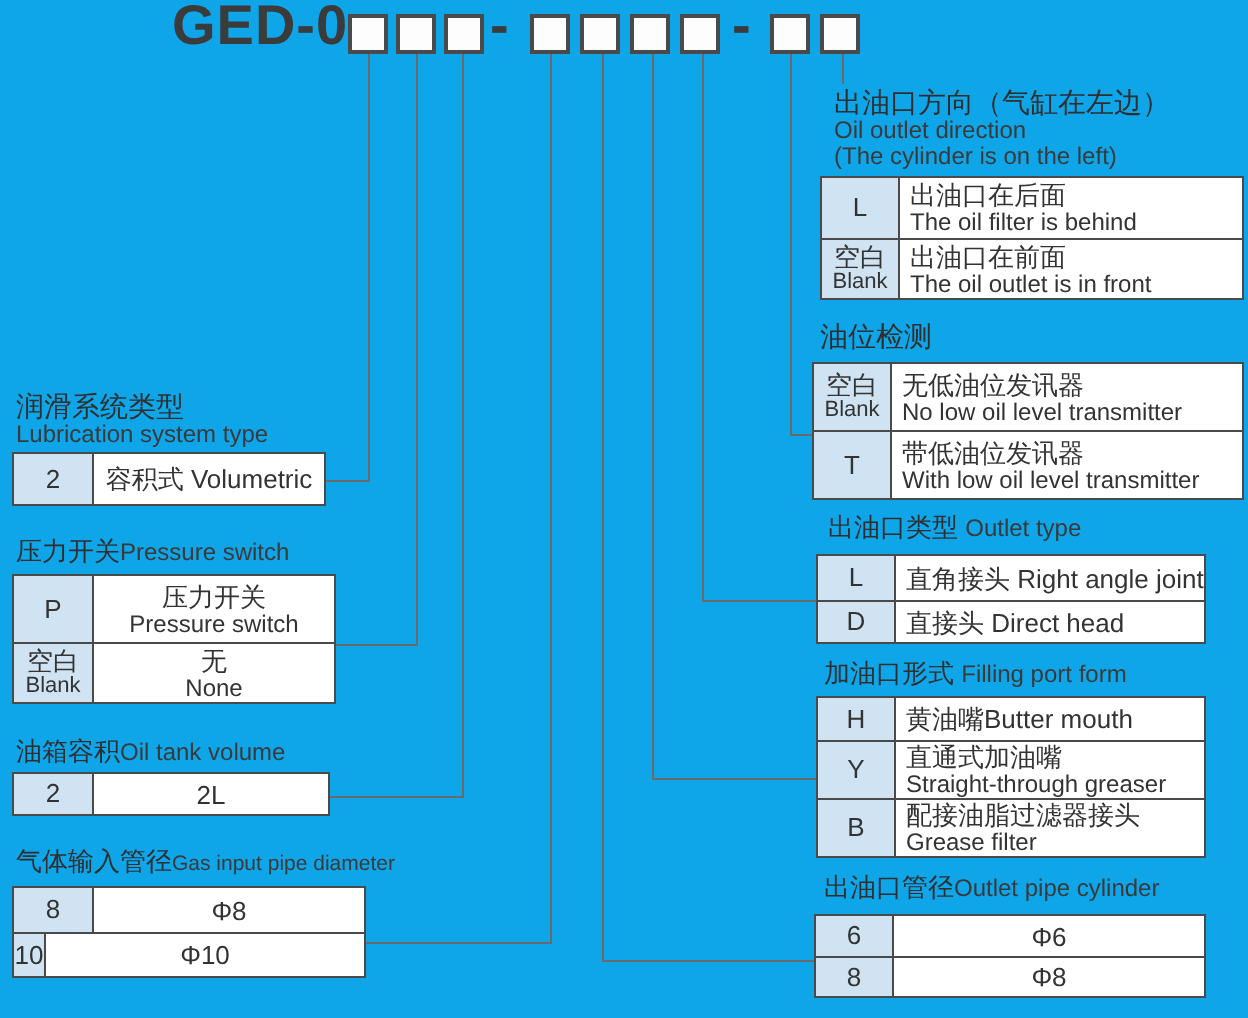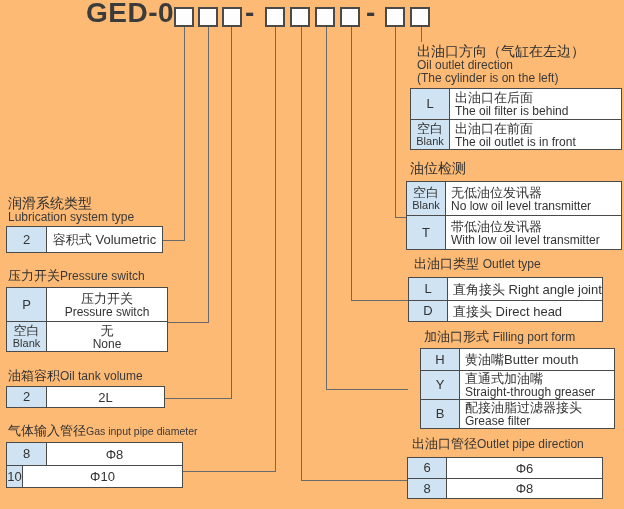--- a/index.html
+++ b/index.html
@@ -1,17 +1,17 @@
 <!DOCTYPE html>
 <html><head>
 <meta charset="utf-8">
 <style>
   html,body{margin:0;padding:0;background:#e8e8e8;}
   .canvas{
-    position:relative;width:624px;height:509px;background:#fdba74;
+    position:relative;width:624px;height:509px;background:#0ea5e9;
     font-family:"Liberation Sans","DejaVu Sans",sans-serif;color:#333;
     overflow:hidden;margin:0 auto;
   }
   
   .model-prefix{position:absolute;left:86px;top:-3px;font-size:28px;font-weight:600;color:#3b3b3b;letter-spacing:.5px;}
   .dash{position:absolute;top:-3px;font-size:28px;font-weight:600;color:#3b3b3b;}
   .cbox{position:absolute;top:7px;width:16px;height:16px;border:2px solid #4a4a4a;background:#fdfdfd;}
   
   .vline,.hline{position:absolute;background:#6a6a6a;}
   .vline{width:1px;}
@@ -223,21 +223,21 @@
         <div class="code" style="width:39px">
             <span class="c">D</span>
           </div>
         <div class="desc">
             <span class="l1">直接头 Direct head</span>
           </div>
       </div>
     </div>
   </div>
 
-  <div class="section" style="left:420px;top:329px;width:196px">
+  <div class="section" style="left:408px;top:329px;width:196px">
     <div class="hd-inline" style="margin-left:4px"><span>加油口形式</span> <span class="en">Filling port form</span></div>
     <div class="tbl lft" style="width:195px;margin-top:3px">
       <div class="row" style="height:21px">
         <div class="code" style="width:39px">
             <span class="c">H</span>
           </div>
         <div class="desc">
             <span class="l1">黄油嘴Butter mouth</span>
           </div>
       </div>
@@ -256,21 +256,21 @@
           </div>
         <div class="desc">
           <span class="l1">配接油脂过滤器接头</span>
           <span class="l2">Grease filter</span>
         </div>
       </div>
     </div>
   </div>
 
   <div class="section" style="left:407px;top:436px;width:197px">
-    <div class="hd-inline" style="margin-left:5px"><span>出油口管径</span><span class="en">Outlet pipe direction</span></div>
+    <div class="hd-inline" style="margin-left:5px"><span>出油口管径</span><span class="en">Outlet pipe cylinder</span></div>
     <div class="tbl ctr" style="width:196px;margin-top:5px">
       <div class="row" style="height:20px">
         <div class="code" style="width:39px">
             <span class="c">6</span>
           </div>
         <div class="desc">
             <span class="l1">Φ6</span>
           </div>
       </div>
       <div class="row" style="height:20px">

